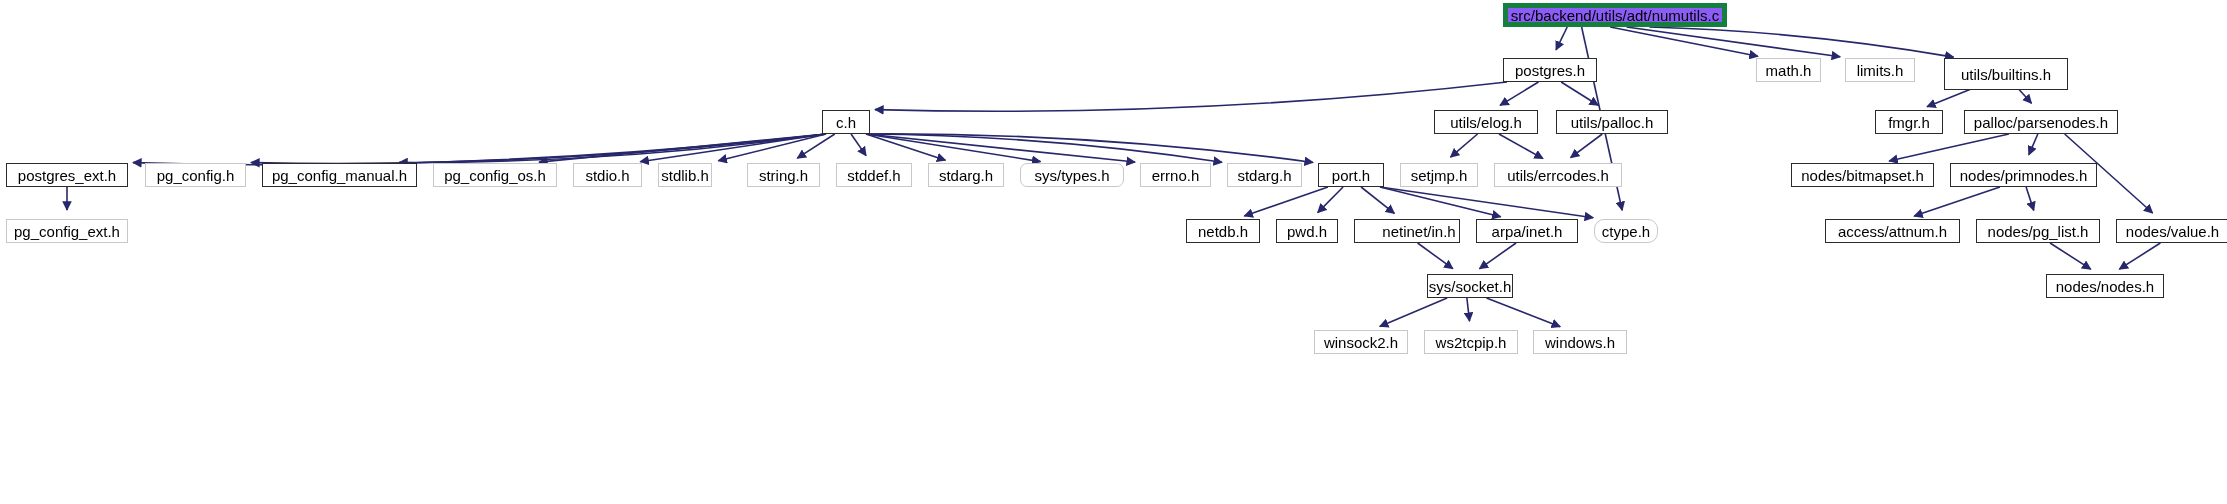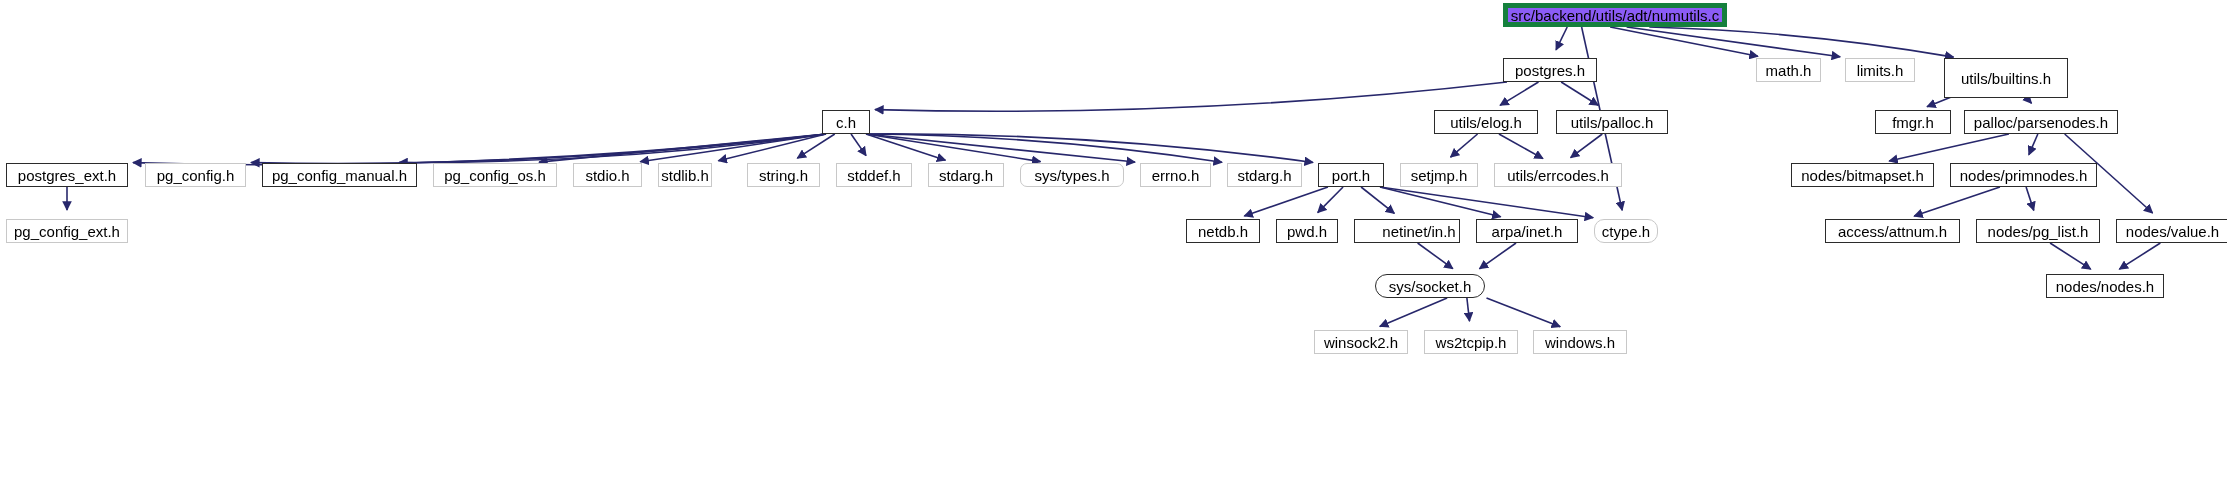--- a/index.html
+++ b/index.html
@@ -77,33 +77,33 @@
       </div>
       <div class="node-box strong" style="left: 1503px; top: 58px; width: 94px; height: 24px;">
         <span class="node-label">postgres.h</span>
       </div>
       <div class="node-box" style="left: 1756px; top: 58px; width: 65px; height: 24px;">
         <span class="node-label">math.h</span>
       </div>
       <div class="node-box" style="left: 1845px; top: 58px; width: 70px; height: 24px;">
         <span class="node-label">limits.h</span>
       </div>
-      <div class="node-box strong" style="left: 1944px; top: 58px; width: 124px; height: 40px;">
+      <div class="node-box strong" style="left: 1944px; top: 58px; width: 124px; height: 32px;">
         <span class="node-label">utils/builtins.h</span>
       </div>
       <div class="node-box strong" style="left: 822px; top: 110px; width: 48px; height: 24px;">
         <span class="node-label">c.h</span>
       </div>
       <div class="node-box strong" style="left: 1434px; top: 110px; width: 104px; height: 24px;">
         <span class="node-label">utils/elog.h</span>
       </div>
       <div class="node-box strong" style="left: 1556px; top: 110px; width: 112px; height: 24px;">
         <span class="node-label">utils/palloc.h</span>
       </div>
-      <div class="node-box strong" style="left: 1875px; top: 110px; width: 76px; height: 24px;">
+      <div class="node-box strong" style="left: 1875px; top: 110px; width: 68px; height: 24px;">
         <span class="node-label">fmgr.h</span>
       </div>
       <div class="node-box strong" style="left: 1964px; top: 110px; width: 154px; height: 24px;">
         <span class="node-label">palloc/parsenodes.h</span>
       </div>
       <div class="node-box strong" style="left: 6px; top: 163px; width: 122px; height: 24px;">
         <span class="node-label">postgres_ext.h</span>
       </div>
       <div class="node-box" style="left: 145px; top: 163px; width: 101px; height: 24px;">
         <span class="node-label">pg_config.h</span>
@@ -173,21 +173,21 @@
       </div>
       <div class="node-box strong" style="left: 1825px; top: 219px; width: 135px; height: 24px;">
         <span class="node-label">access/attnum.h</span>
       </div>
       <div class="node-box strong" style="left: 1976px; top: 219px; width: 124px; height: 24px;">
         <span class="node-label">nodes/pg_list.h</span>
       </div>
       <div class="node-box strong" style="left: 2116px; top: 219px; width: 113px; height: 24px;">
         <span class="node-label">nodes/value.h</span>
       </div>
-      <div class="node-box strong" style="left: 1375px; top: 274px; width: 110px; height: 24px; border-radius: 12px;">
+      <div class="node-box strong" style="left: 1427px; top: 274px; width: 86px; height: 24px;">
         <span class="node-label">sys/socket.h</span>
       </div>
       <div class="node-box strong" style="left: 2046px; top: 274px; width: 118px; height: 24px;">
         <span class="node-label">nodes/nodes.h</span>
       </div>
       <div class="node-box" style="left: 1314px; top: 330px; width: 94px; height: 24px;">
         <span class="node-label">winsock2.h</span>
       </div>
       <div class="node-box" style="left: 1424px; top: 330px; width: 94px; height: 24px;">
         <span class="node-label">ws2tcpip.h</span>

